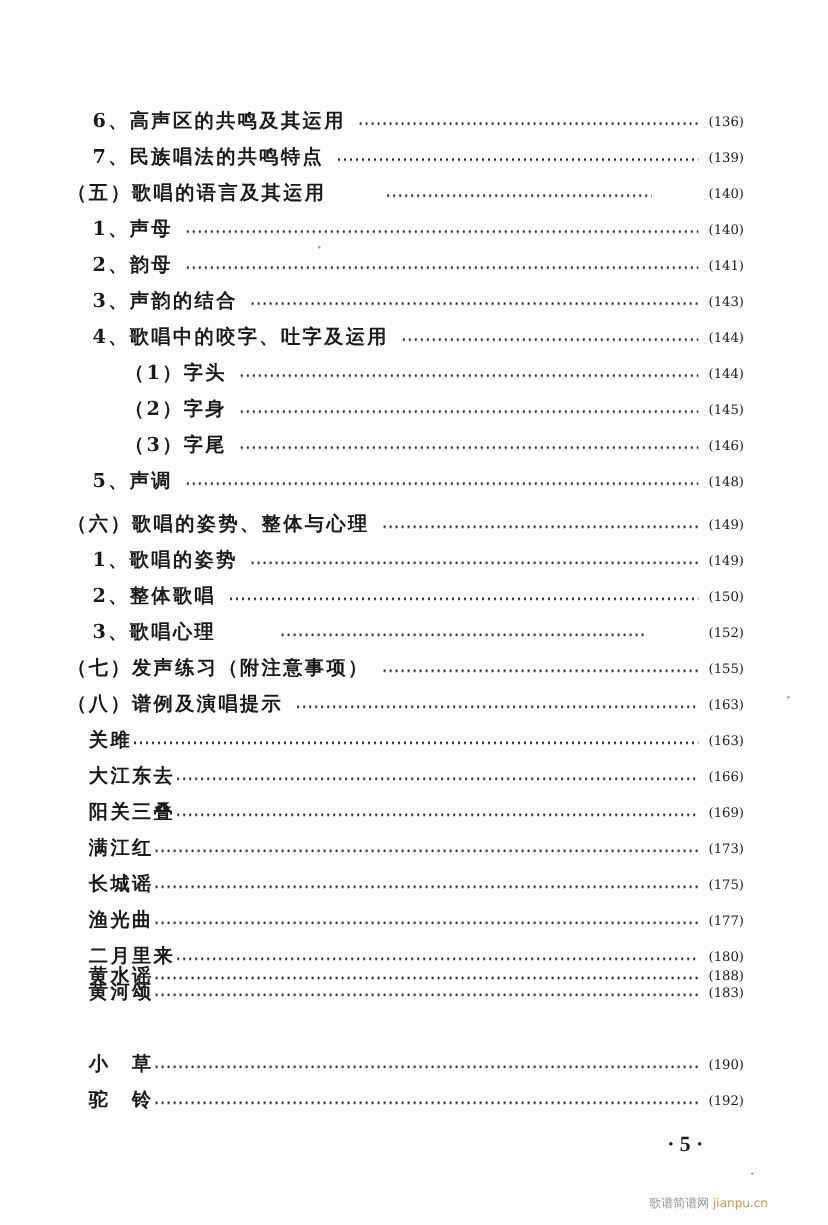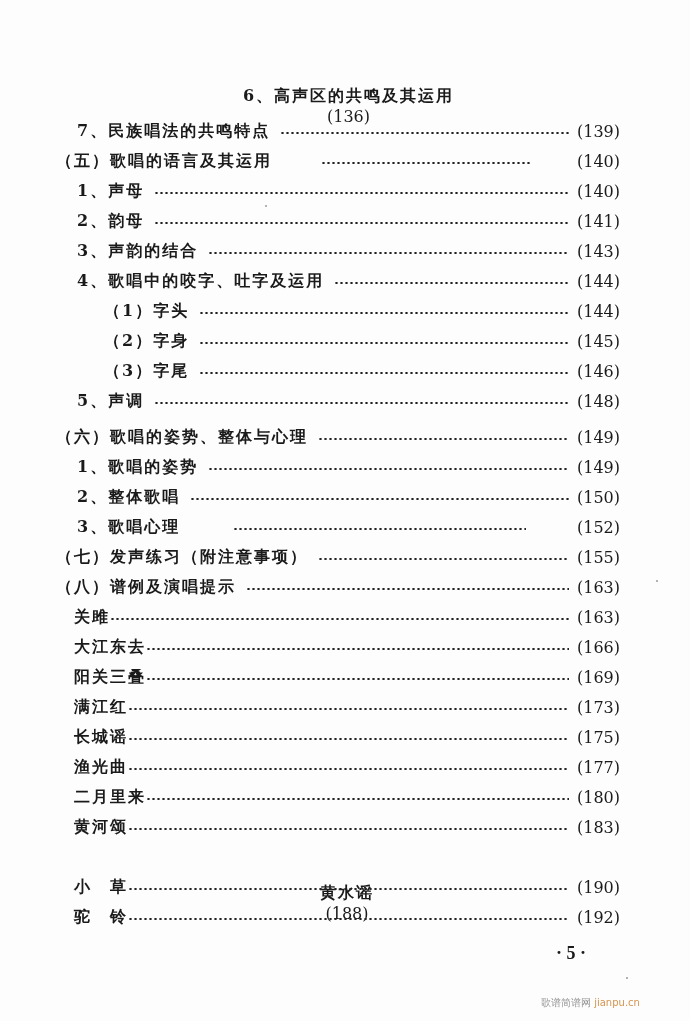--- a/index.html
+++ b/index.html
@@ -52,21 +52,21 @@
       background-position: left center;
       position: relative;
       top: 2px;
     }
     .row.tight .dots { margin-left: 0; }
     .row .page-num {
       flex: 0 0 auto;
       font-weight: normal;
       letter-spacing: 0;
       font-family: "DejaVu Serif", "Liberation Serif", serif;
-      font-size: 16px;
+      font-size: 11px;
     }
     .page-footer {
       position: absolute;
       left: 556px;
       top: 943px;
       font-size: 18px;
       font-family: "Liberation Serif", serif;
       font-weight: bold;
     }
     .watermark {
@@ -85,21 +85,21 @@
       background: #999;
       border-radius: 1px;
     }
   </style>
 </head>
 <body>
 
 <div class="page">
   <div class="toc">
 
-    <div class="row" style="left:77px; top:0px; width:543px;flex-direction:column;">
+    <div class="row" style="left:77px; top:0px; width:543px;">
       <span class="title">6、高声区的共鸣及其运用</span>
       <span class="dots"></span>
       <span class="page-num">(136)</span>
     </div>
     <div class="row" style="left:77px; top:30px; width:543px;">
       <span class="title">7、民族唱法的共鸣特点</span>
       <span class="dots"></span>
       <span class="page-num">(139)</span>
     </div>
     <div class="row" style="left:56px; top:60px; width:564px;gap:39px;">
@@ -210,21 +210,21 @@
     <div class="row tight" style="left:74px; top:696px; width:546px;">
       <span class="title">二月里来</span>
       <span class="dots"></span>
       <span class="page-num">(180)</span>
     </div>
     <div class="row tight" style="left:74px; top:726px; width:546px;">
       <span class="title">黄河颂</span>
       <span class="dots"></span>
       <span class="page-num">(183)</span>
     </div>
-    <div class="row tight" style="left:74px; top:797px; width:546px;flex-direction:column;">
+    <div class="row tight" style="left:74px; top:712px; width:546px;">
       <span class="title">黄水谣</span>
       <span class="dots"></span>
       <span class="page-num">(188)</span>
     </div>
     <div class="row tight" style="left:74px; top:786px; width:546px;">
       <span class="title">小　草</span>
       <span class="dots"></span>
       <span class="page-num">(190)</span>
     </div>
     <div class="row tight" style="left:74px; top:816px; width:546px;">

